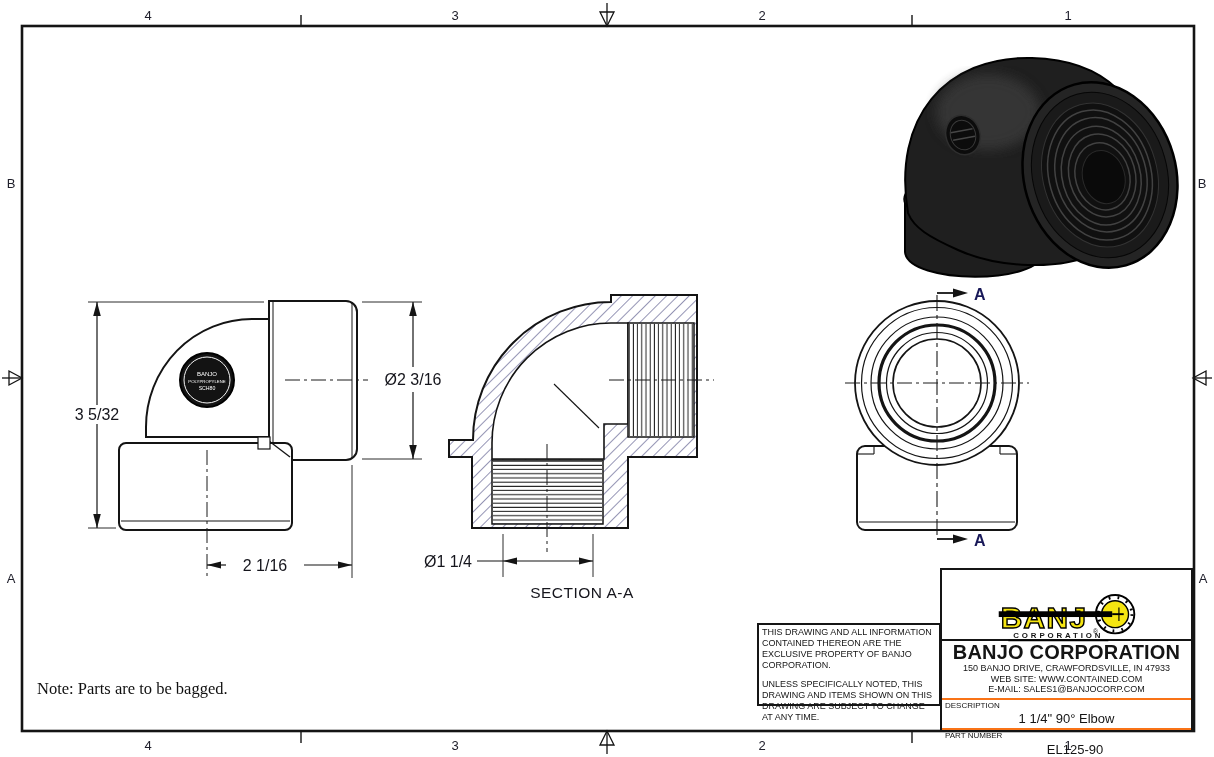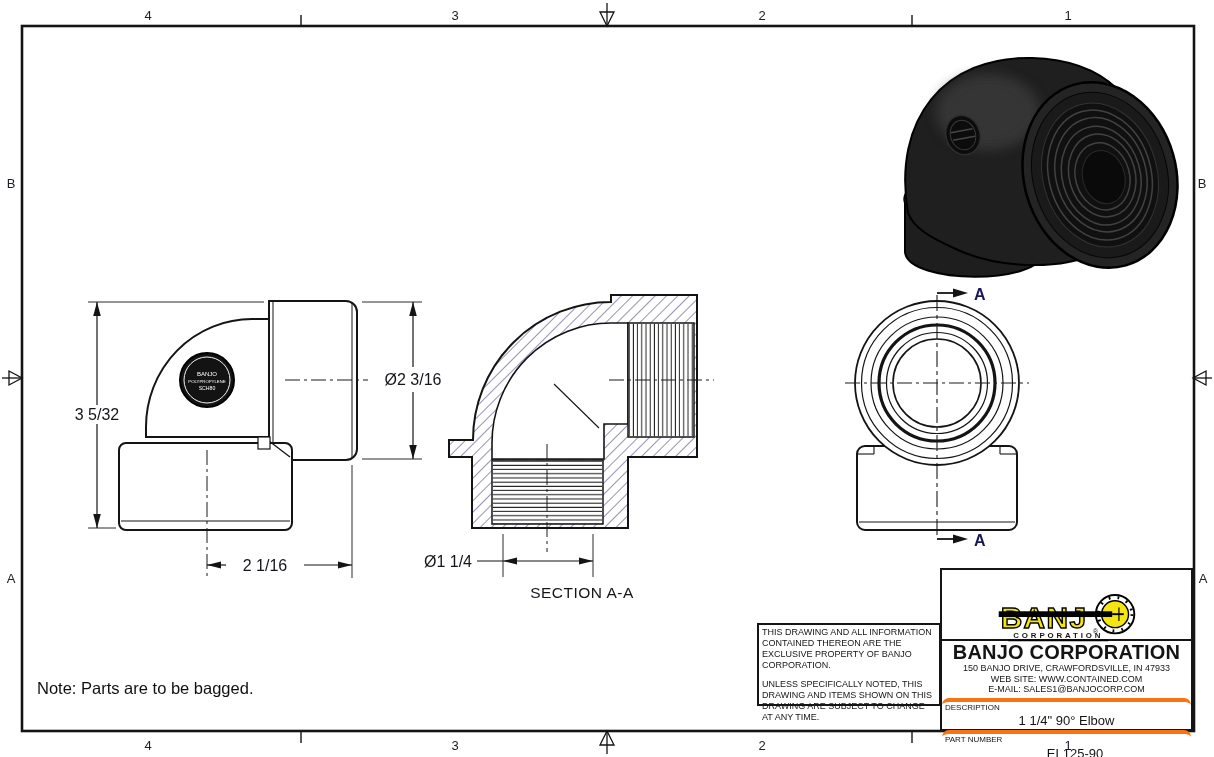--- a/index.html
+++ b/index.html
@@ -4,34 +4,34 @@
 <style>
   html,body{margin:0;padding:0;background:#fff;}
   #page{position:relative;width:1214px;height:757px;background:#fff;overflow:hidden;
         font-family:"Liberation Sans",sans-serif;color:#111;}
   #draw-svg{position:absolute;left:0;top:0;}
   svg text{font-family:"Liberation Sans",sans-serif;}
 
   .overlay{position:absolute;box-sizing:border-box;background:#fff;}
 
   
-  #note{left:37px;top:679px;font-size:16.5px;color:#101010;background:transparent;}
+  #note{left:37px;top:679px;font-size:16.5px;color:#101010;background:transparent;font-family:Liberation Serif, serif;}
 
   
   #disclaimer{left:757px;top:623px;width:184px;height:83px;border:2px solid #151515;
               padding:2px 3px;font-size:9px;line-height:1.22;color:#151515;}
   #disclaimer p{margin:0 0 8px 0;}
 
   
   #titleblock{left:940px;top:568px;width:253px;height:163px;border:2px solid #151515;}
   .tb-logo{height:42px;display:flex;align-items:center;justify-content:center;margin-top:27px;}
   .tb-company{height:57px;border-top:2px solid #151515;text-align:center;overflow:hidden;}
   .tb-name{font-size:20px;font-weight:bold;line-height:22px;letter-spacing:.2px;color:#141414;}
   .tb-addr{font-size:9px;line-height:10.5px;color:#141414;}
-  .tb-row{position:relative;border-top:4px solid #f97316;border-radius:7px;}
+  .tb-row{position:relative;border-top:2px solid #f97316;}
   .tb-row.desc{height:28px;}
   .tb-row.part{height:24px;padding-left:17px;}
   .tb-label{position:absolute;top:1px;left:3px;font-size:8px;color:#141414;}
   .tb-value{text-align:center;font-size:13px;color:#141414;}
   .tb-row.desc .tb-value{margin-top:11px;}
   .tb-row.part .tb-value{margin-top:12px;}
 </style>
 </head>
 <body>
 

